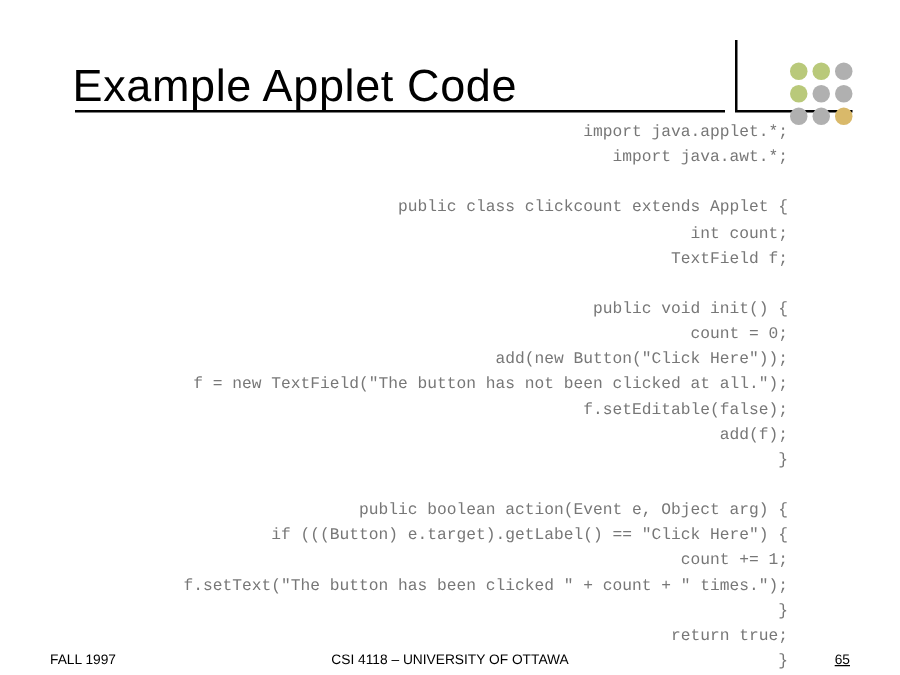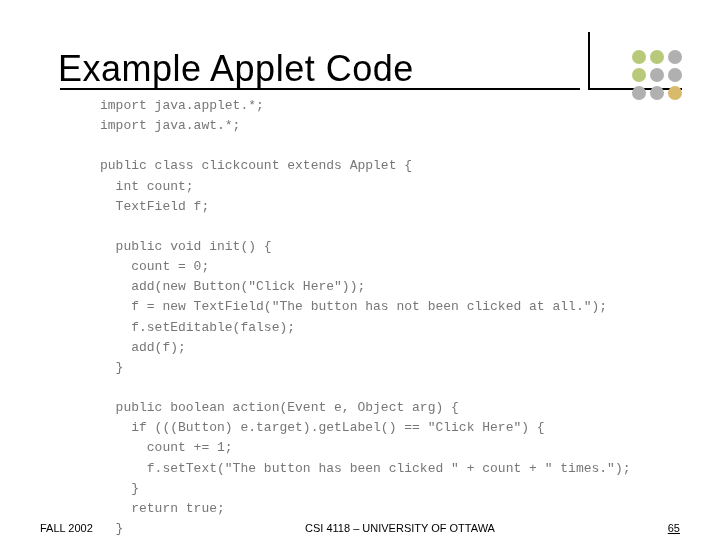--- a/index.html
+++ b/index.html
@@ -1,26 +1,26 @@
 <!DOCTYPE html>
 <html><head>
   <meta charset="utf-8">
   <style>
-    * { margin: 0; padding: 0; box-sizing: border-box; }
+    * { margin: 0; padding: 0; box-sizing: border-box; text-align: right; }
     html, body { width: 720px; height: 540px; background: #fff; font-family: Arial, sans-serif; position: relative; overflow: hidden; }
     .title { position: absolute; top: 48px; left: 58px; font-size: 36px; font-weight: 400; color: #000; letter-spacing: 0.5px; }
     .title-line { position: absolute; top: 88px; left: 60px; width: 520px; height: 2px; background: #000; }
     .corner-line-v { position: absolute; top: 32px; right: 130px; width: 2px; height: 56px; background: #000; }
     .corner-line-h { position: absolute; top: 88px; right: 38px; width: 94px; height: 2px; background: #000; }
     .dots { position: absolute; top: 50px; right: 38px; display: grid; grid-template-columns: repeat(3, 14px); grid-template-rows: repeat(3, 14px); gap: 4px; }
     .dot { width: 14px; height: 14px; border-radius: 50%; }
     .code { position: absolute; top: 96px; left: 100px; font-family: "Courier New", monospace; font-size: 13px; color: #777; line-height: 1.55; white-space: pre; }
     .footer { position: absolute; bottom: 18px; left: 0; right: 0; font-size: 11px; color: #000; }
     .footer-left { position: absolute; left: 40px; }
-    .footer-center { position: absolute; left: 50%; transform: translateX(-50%); margin-left: 40px; }
+    .footer-center { position: absolute; left: 50%; transform: translateX(-50%); }
     .footer-right { position: absolute; right: 40px; text-decoration: underline; }
   </style>
 </head>
 <body>
 
 <div class="title">Example Applet Code</div>
 <div class="title-line"></div>
 <div class="corner-line-v"></div>
 <div class="corner-line-h"></div>
 <div class="dots">
@@ -53,16 +53,16 @@
   public boolean action(Event e, Object arg) {
     if (((Button) e.target).getLabel() == "Click Here") {
       count += 1;
       f.setText("The button has been clicked " + count + " times.");
     }
     return true;
   }
 }</pre>
 
 <div class="footer">
-  <span class="footer-left">FALL 2002</span>
+  <span class="footer-left">FALL 1997</span>
   <span class="footer-center">CSI 4118 – UNIVERSITY OF OTTAWA</span>
   <span class="footer-right">65</span>
 </div>
 
 </body></html>

